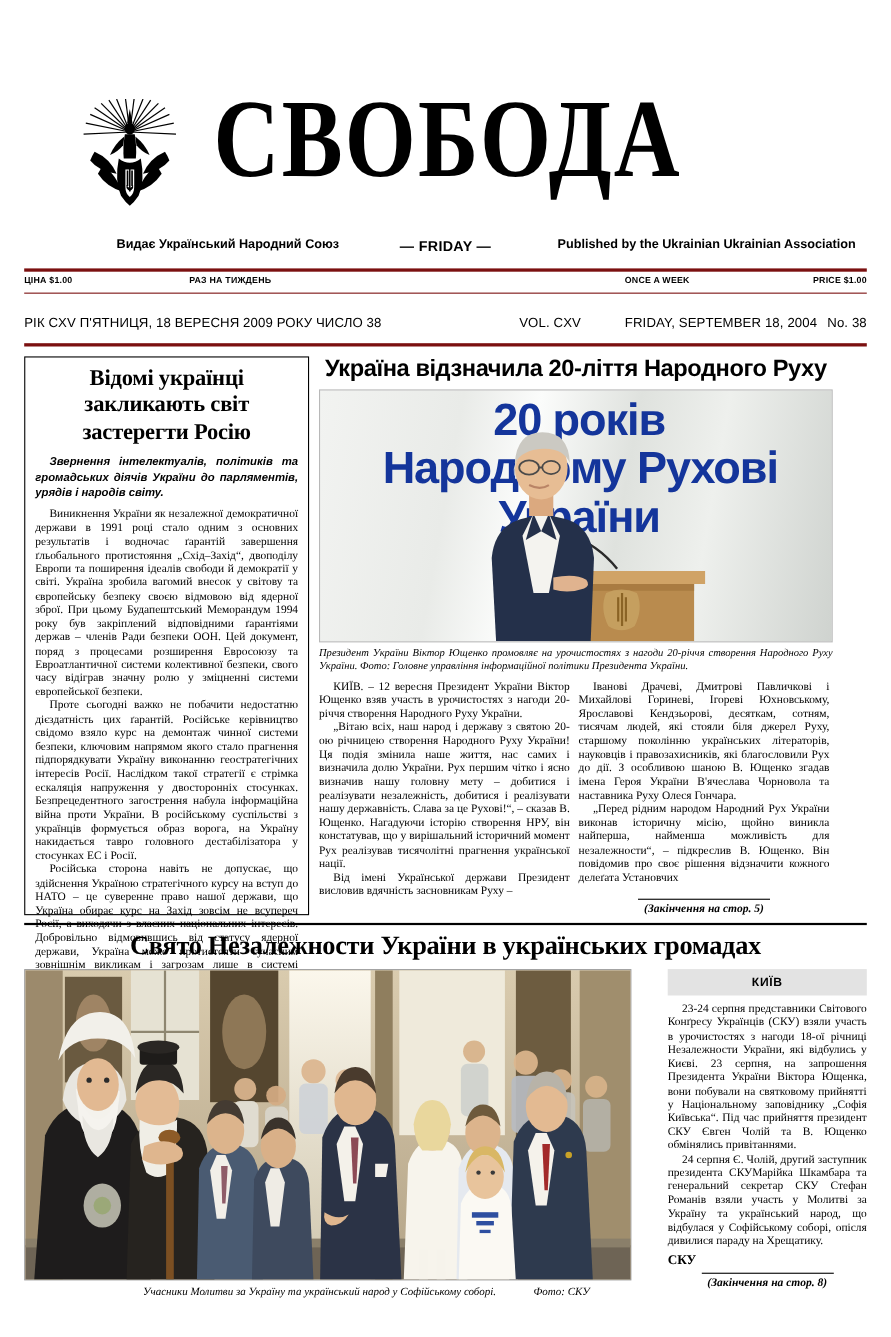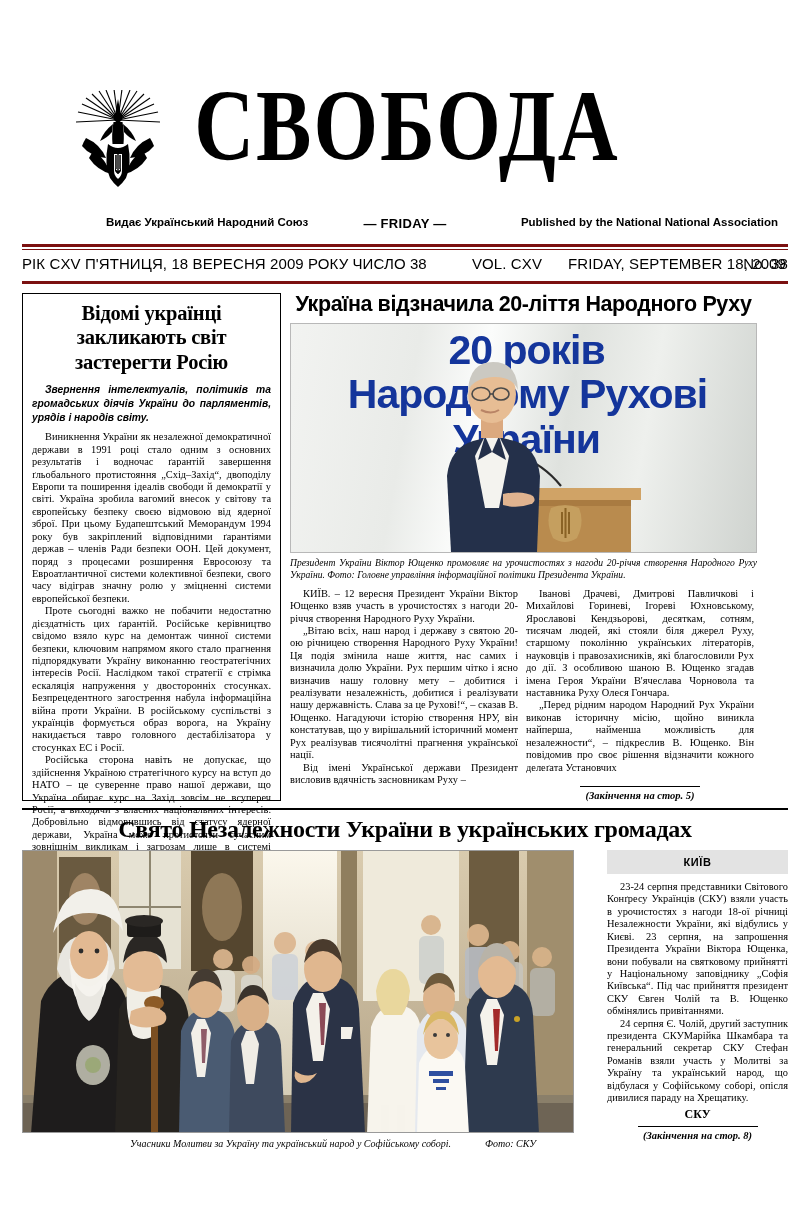--- a/index.html
+++ b/index.html
@@ -49,23 +49,23 @@
     position:relative; height:14px; margin-top:3px;
     font-family:"Liberation Sans", sans-serif;
     font-size:8px; font-weight:bold; letter-spacing:.2px;
   }
   .infoline .a { position:absolute; left:0; }
   .infoline .b { position:absolute; left:150px; }
   .infoline .c { position:absolute; left:546px; }
   .infoline .d { position:absolute; right:0; }
 
   .dateline {
-    position:relative; height:18px; margin-top:5px;
-    font-family:"Liberation Sans", sans-serif;
-    font-size:15px; letter-spacing:.1px;
+    position:relative; height:18px; margin-top:19px;
+    font-family:"Liberation Sans", sans-serif;
+    font-size:12px; letter-spacing:.1px;
   }
   .dateline .a { position:absolute; left:0; }
   .dateline .b { position:absolute; left:450px; }
   .dateline .c { position:absolute; left:546px; }
   .dateline .d { position:absolute; right:0; }
 
   
   .top-section { display:flex; margin-top:9px; height:508px; }
 
   .col-left {
@@ -162,21 +162,21 @@
   .col-kyiv { width:210px; display:flex; flex-direction:column;margin-left:21px; }
   .kyiv-head {
     background:#e3e3e3; text-align:center;
     font-family:"Liberation Sans", sans-serif;
     font-size:11px; font-weight:bold; letter-spacing:.6px;
     padding:6px 0 6px 0;
   }
   .col-kyiv .body-text { margin-top:7px; }
   .sku-sign {
     font-family:"Liberation Serif", serif;
-    font-size:12px; font-weight:bold; text-align:center; margin-top:2px;
+    font-size:12px; font-weight:bold; text-align:left; margin-top:2px;
   }
 </style>
 </head>
 <body>
 
 <div class="page">
 
   <div class="masthead">
 
     <div class="emblem">
@@ -227,32 +227,38 @@
 
     <div class="nameplate">
       <div class="title">СВОБОДА</div>
     </div>
 
   </div>
 
   <div class="submast">
     <div class="left">Видає Український Народний Союз</div>
     <div class="mid">— FRIDAY —</div>
-    <div class="right">Published by the National National Association</div>
+    <div class="right">Published by the Ukrainian Ukrainian Association</div>
   </div>
 
   <div class="rule-thick"></div>
 
+  <div class="infoline">
+    <div class="a">ЦІНА $1.00</div>
+    <div class="b">РАЗ НА ТИЖДЕНЬ</div>
+    <div class="c">ONCE A WEEK</div>
+    <div class="d">PRICE $1.00</div>
+  </div>
 
   <div class="rule-thin"></div>
 
   <div class="dateline">
     <div class="a">РІК CXV П'ЯТНИЦЯ, 18 ВЕРЕСНЯ 2009 РОКУ ЧИСЛО 38</div>
     <div class="b">VOL. CXV</div>
-    <div class="c">FRIDAY, SEPTEMBER 18, 2009</div>
+    <div class="c">FRIDAY, SEPTEMBER 18, 2004</div>
     <div class="d">No. 38</div>
   </div>
 
   <div class="rule-thick"></div>
 
   <div class="top-section">
 
     <div class="col-left">
       <div class="hl-left">Відомі українці закликають світ застерегти Росію</div>
       <div class="lede">Звернення інтелектуалів, політиків та громадських діячів України до парляментів, урядів і народів світу.</div>

